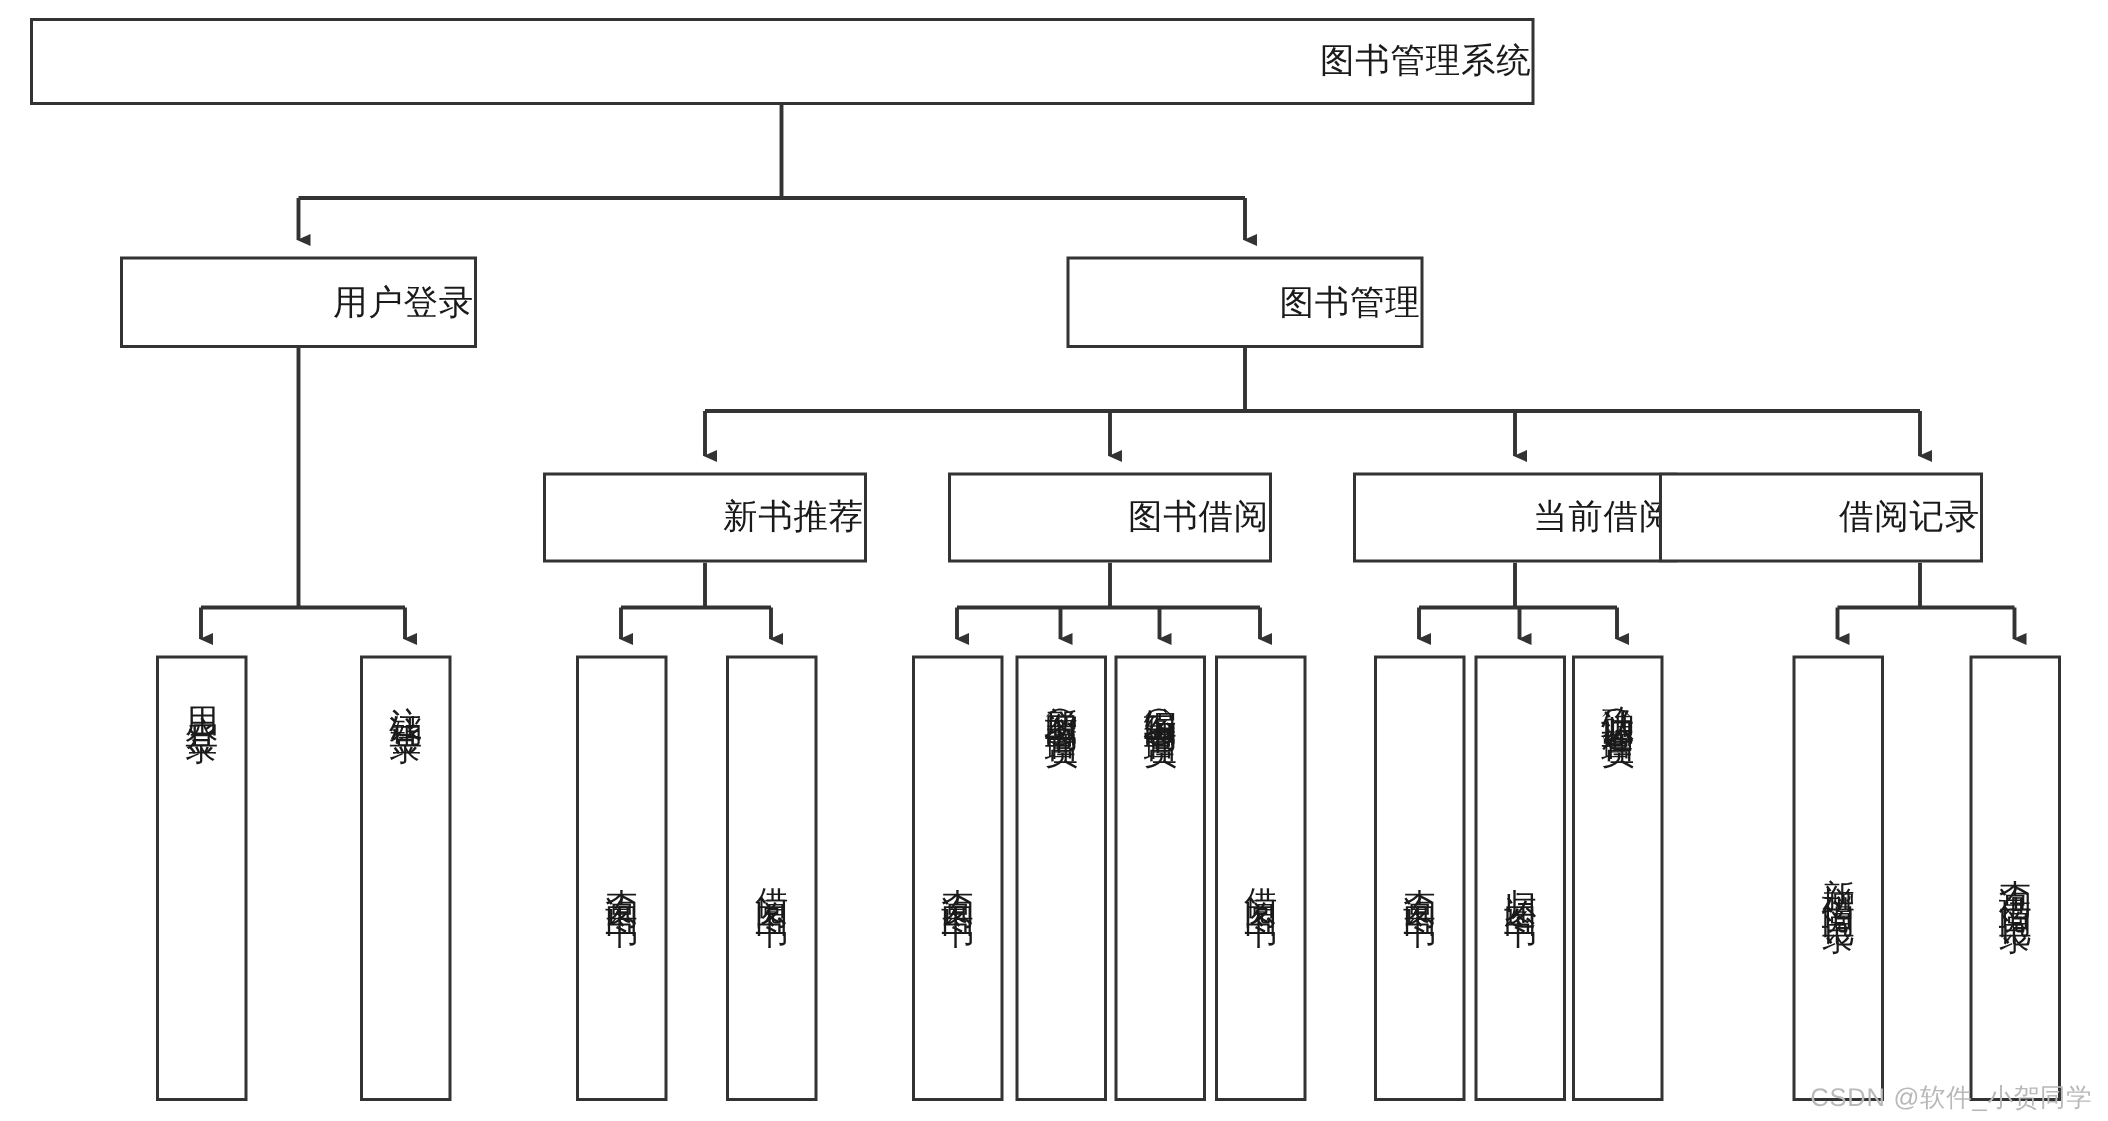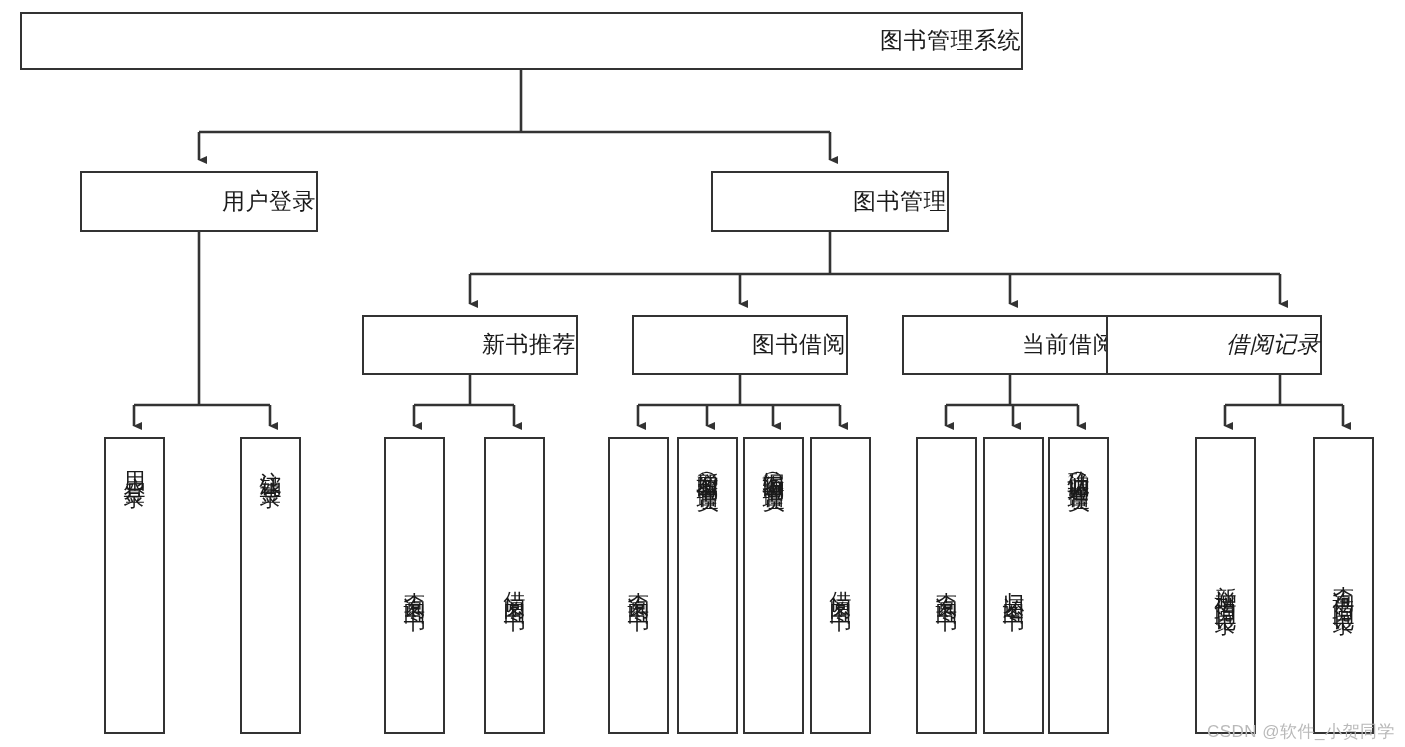--- a/index.html
+++ b/index.html
@@ -154,21 +154,21 @@
   </div>
 
   <div class="node horiz" style="left:362px; top:315px; width:216px; height:60px;">
     <span class="node-label">新书推荐</span>
   </div>
 
   <div class="node horiz" style="left:902px; top:315px; width:216px; height:60px;">
     <span class="node-label">当前借阅</span>
   </div>
 
-  <div class="node horiz" style="left:1106px; top:315px; width:216px; height:60px;font-style:italic;">
+  <div class="node horiz" style="left:1106px; top:315px; width:216px; height:60px;">
     <span class="node-label">借阅记录</span>
   </div>
 
   <div class="node vert" style="left:104px; top:437px; width:61px; height:297px;">
     <span class="node-label">用户登录</span>
   </div>
 
   <div class="node vert" style="left:240px; top:437px; width:61px; height:297px;">
     <span class="node-label">注销登录</span>
   </div>

